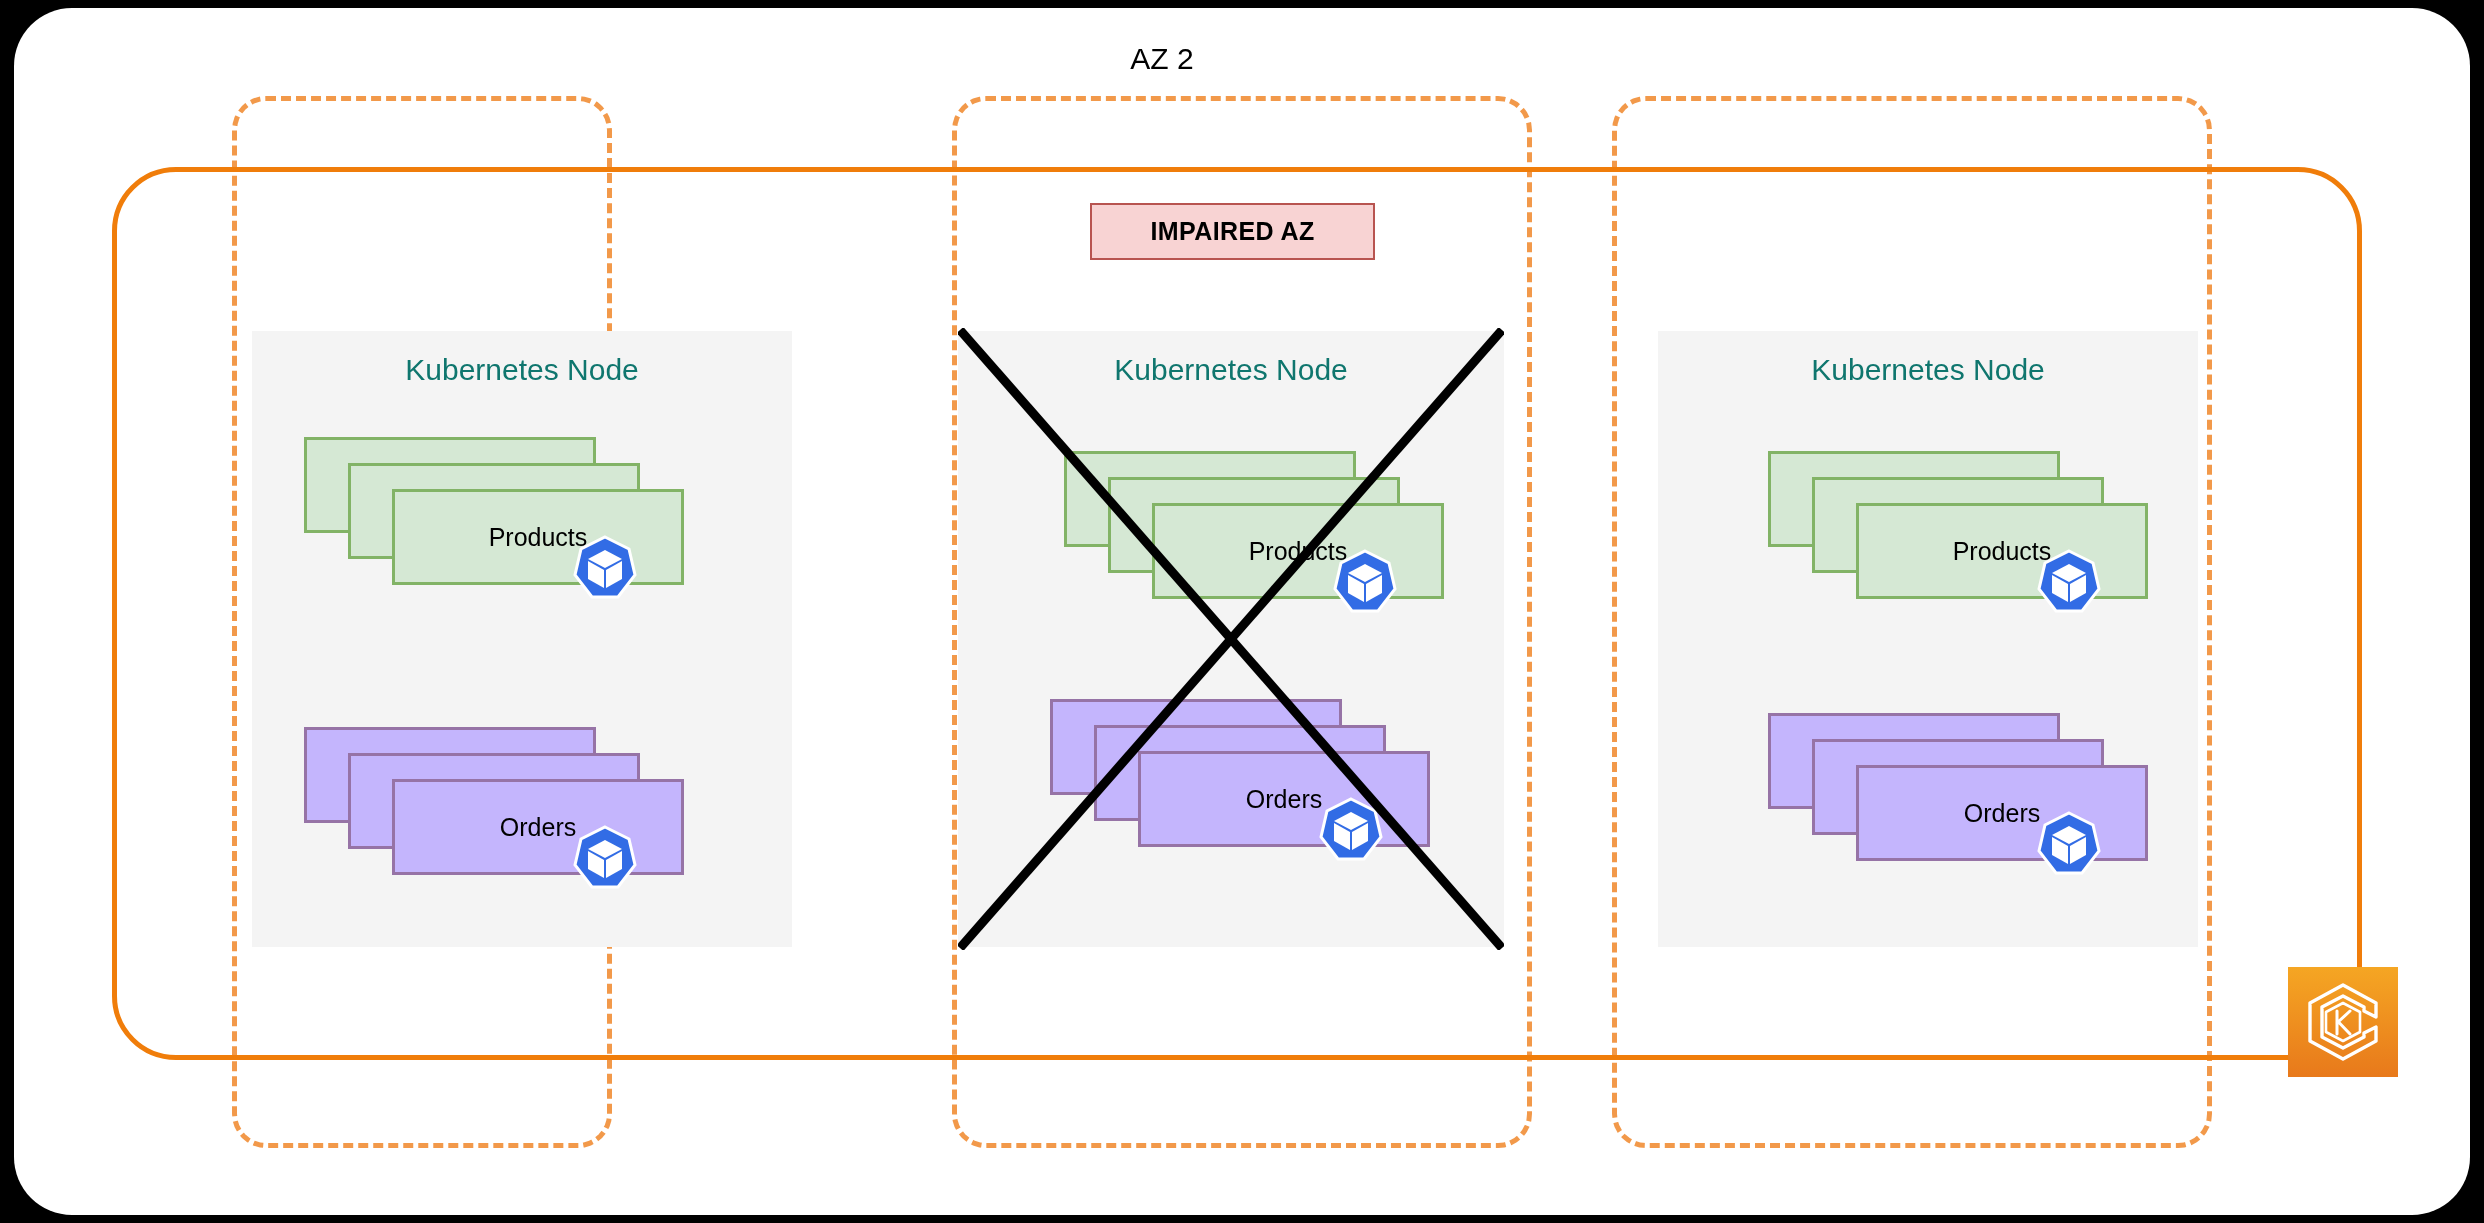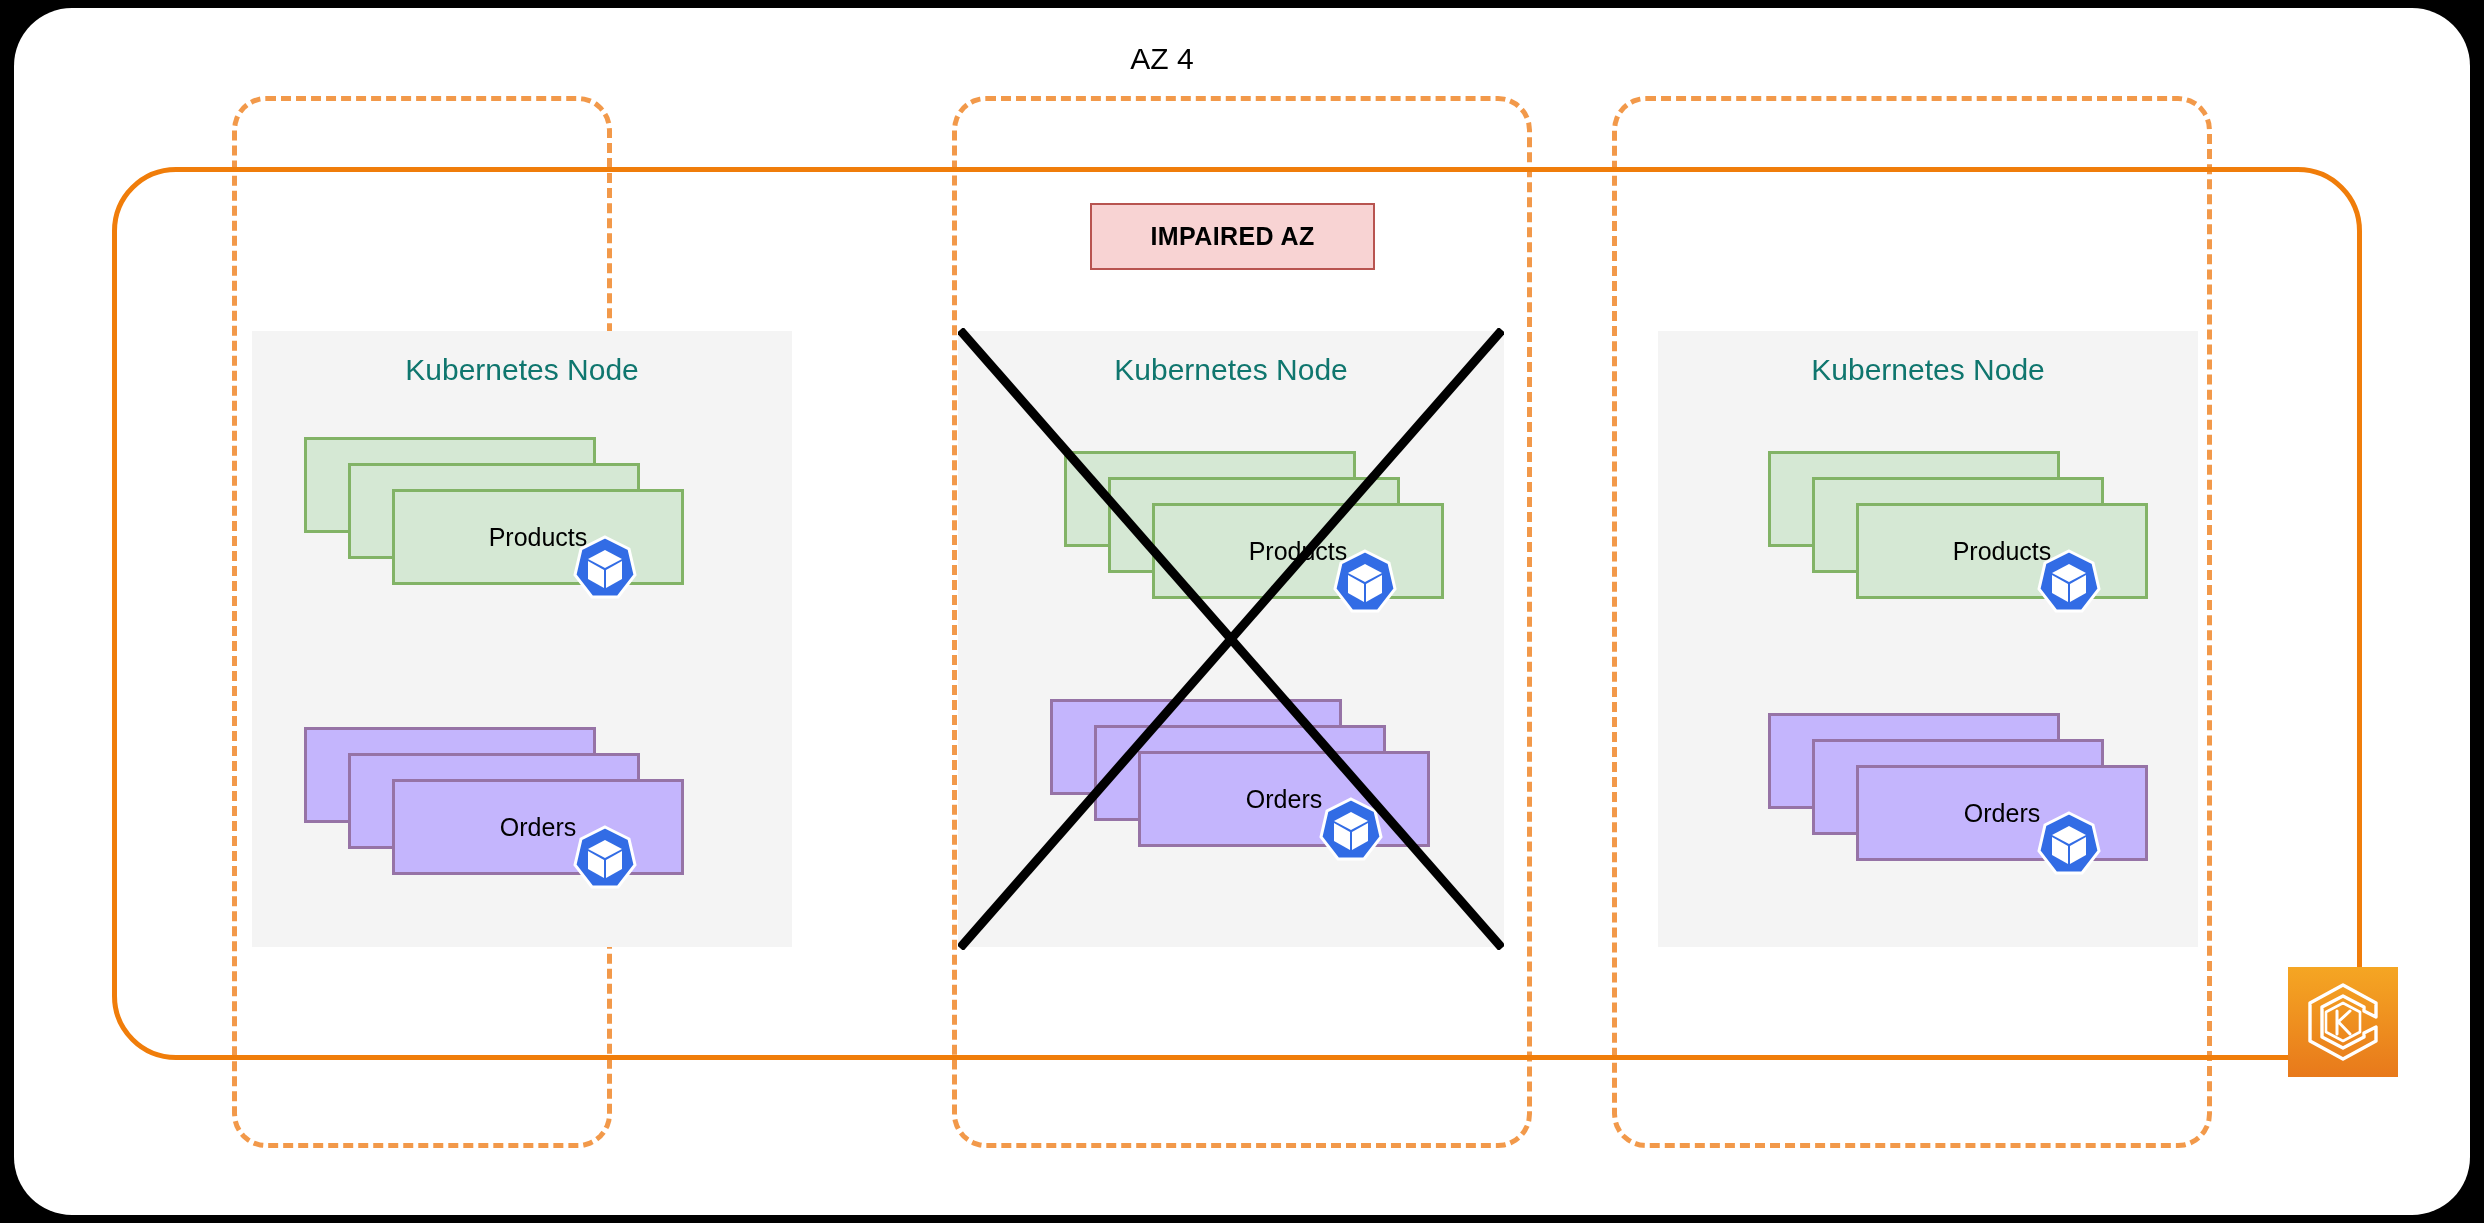--- a/index.html
+++ b/index.html
@@ -84,21 +84,21 @@
   }
   .pod-badge {
     position: absolute;
     left: 268px; top: 98px;
     width: 66px; height: 66px;
   }
   
   #impaired-badge {
     position: absolute;
     left: 1090px; top: 203px;
-    width: 285px; height: 67px;
+    width: 285px; height: 57px;
     background: #F8D3D3;
     border: 2px solid #B85450;
     display: flex;
     align-items: center;
     justify-content: center;
     font-size: 25px;
     font-weight: bold;
     color: #000000;
     letter-spacing: 0.4px;
   }
@@ -117,21 +117,21 @@
   }
 </style>
 </head>
 <body>
 
 <div id="canvas">
   <div id="page"></div>
 
   <div class="az-box" style="left:232px; top:96px; width:380px; height:1052px;"></div>
 
-  <div class="az-label" style="left:952px; top:42px; width:420px;">AZ 4</div>
+  <div class="az-label" style="left:952px; top:42px; width:420px;">AZ 2</div>
   <div class="az-box" style="left:952px; top:96px; width:580px; height:1052px;"></div>
 
   <div class="az-box" style="left:1612px; top:96px; width:600px; height:1052px;"></div>
 
   <div id="cluster-boundary"></div>
 
   <div id="impaired-badge">IMPAIRED AZ</div>
 
   <div class="k8s-node" style="left:252px; top:331px; width:540px; height:616px;">
     <div class="k8s-node-label">Kubernetes Node</div>

